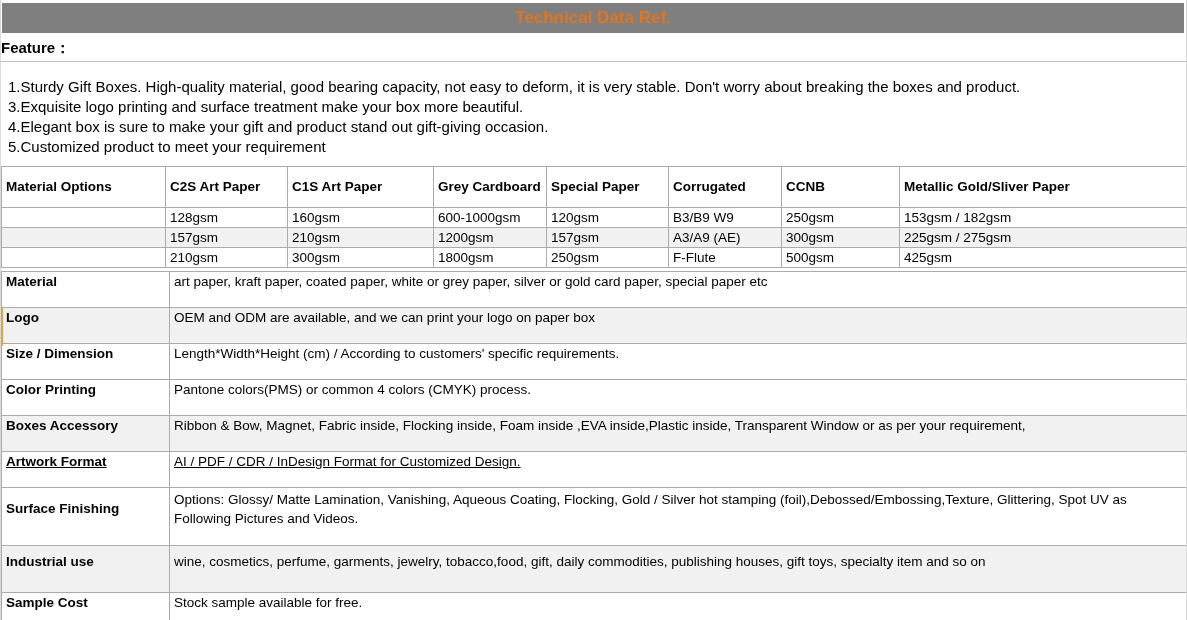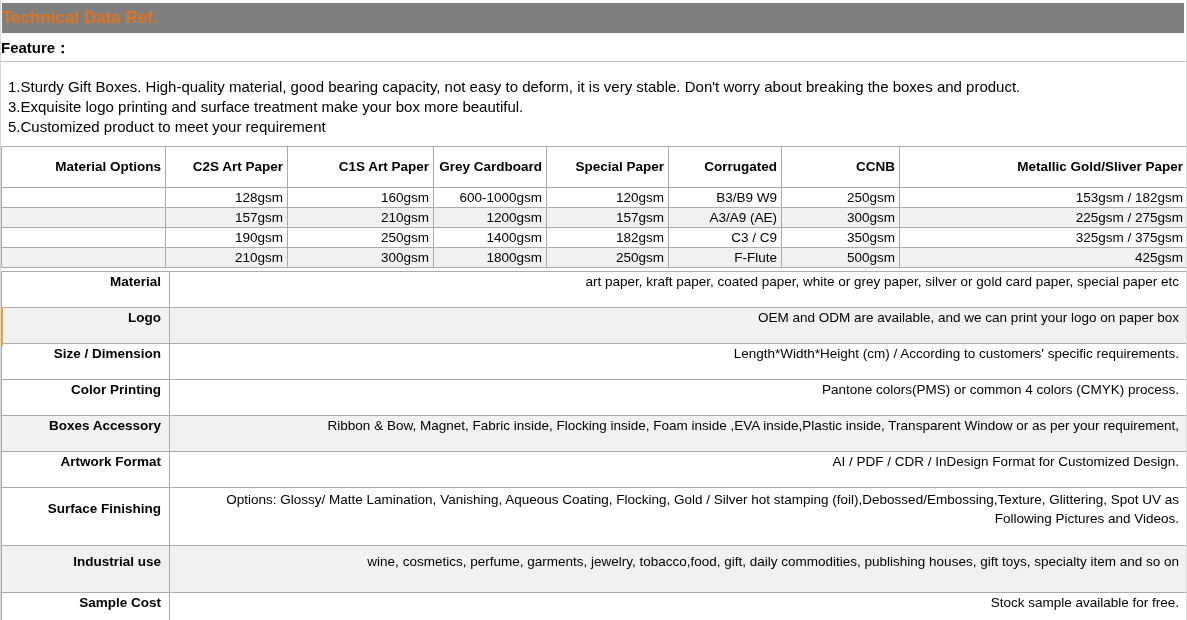--- a/index.html
+++ b/index.html
@@ -13,69 +13,70 @@
   *{box-sizing:border-box;}
   html,body{margin:0;padding:0;}
   body{
     width:1187px;height:620px;
     font-family:"Liberation Sans","DejaVu Sans",sans-serif;
     background:#fff;color:#000;overflow:hidden;
   }
   .page{position:relative;width:1187px;height:620px;border-left:1px solid var(--page-edge);border-right:1px solid var(--page-edge);overflow:hidden;}
   .titlebar{
     margin:3px 2px 0 1px;height:30px;background:var(--header-bg);
-    line-height:30px;font-size:17px;font-weight:bold;
+    text-align:center;line-height:30px;font-size:17px;font-weight:bold;
     color:var(--title-color);
   }
   .feature-head{
     height:29px;line-height:29px;border-bottom:1px solid #c0c0c0;
     font-weight:bold;font-size:15px;background:#fff;
   }
   .feature-list{padding:15px 8px 0 7px;font-size:15px;}
   .feature-list div{height:20px;line-height:20px;white-space:nowrap;overflow:hidden;}
 
   table{border-collapse:collapse;table-layout:fixed;width:1186px;font-size:13.5px;margin-left:0;}
-  td,th{border:1px solid var(--border);padding:0 4px 0 4px;text-align:right;vertical-align:middle;overflow:hidden;}
+  td,th{border:1px solid var(--border);padding:0 4px 0 4px;text-align:left;vertical-align:middle;overflow:hidden;}
 
   .materials{margin-top:9px;}
   .materials thead th{font-weight:bold;height:41px;font-size:13.5px;line-height:16px;background:#fff;}
   .materials tbody tr{height:20px;margin-top:16px;}
   .materials tbody tr:nth-child(even){background:var(--stripe);}
   .materials tbody td{white-space:nowrap;}
 
   .specs{margin-top:3px;}
   .specs td{padding:0 8px 16px 4px;line-height:19px;}
   .specs td.label{font-weight:bold;white-space:nowrap;}
   .specs tr:nth-child(3n+2){background:var(--stripe);}
   .specs tr:nth-child(1){height:36px;}
   .specs tr:nth-child(2){height:22px;}
   .specs tr:nth-child(3){height:27px;margin-left:12px;}
   .specs tr:nth-child(4){height:29px;}
   .specs tr:nth-child(5){height:29px;}
-  .specs tr:nth-child(6){height:33px;}
+  .specs tr:nth-child(6){height:33px;text-decoration:underline;}
   .specs tr:nth-child(7){height:58px;}
   .specs tr:nth-child(8){height:47px;}
   .specs tr:nth-child(9){height:35px;}
 
   .accent-tick{position:absolute;left:0;top:307px;width:2px;height:39px;background:var(--tick);}
 </style>
 </head>
 <body>
 
 <div class="page">
 
   <div class="titlebar">
     <span>Technical Data Ref.</span>
   </div>
 
   <div class="feature-head">Feature：</div>
 
   <div class="feature-list">
       <div>1.Sturdy Gift Boxes. High-quality material, good bearing capacity, not easy to deform, it is very stable. Don't worry about breaking the boxes and product.</div>
       <div>3.Exquisite logo printing and surface treatment make your box more beautiful.</div>
+      <div>4.Elegant box is sure to make your gift and product stand out gift-giving occasion.</div>
       <div>5.Customized product to meet your requirement</div>
     </div>
 
   <table class="materials">
     <colgroup>
         <col style="width: 164px;">
         <col style="width: 122px;">
         <col style="width: 146px;">
         <col style="width: 113px;">
         <col style="width: 122px;">
@@ -108,30 +109,20 @@
         </tr>
         <tr>
           <td></td>
           <td>157gsm</td>
           <td>210gsm</td>
           <td>1200gsm</td>
           <td>157gsm</td>
           <td>A3/A9 (AE)</td>
           <td>300gsm</td>
           <td>225gsm / 275gsm</td>
-        </tr>
-        <tr>
-          <td></td>
-          <td>190gsm</td>
-          <td>250gsm</td>
-          <td>1400gsm</td>
-          <td>182gsm</td>
-          <td>C3 / C9</td>
-          <td>350gsm</td>
-          <td>325gsm / 375gsm</td>
         </tr>
         <tr>
           <td></td>
           <td>210gsm</td>
           <td>300gsm</td>
           <td>1800gsm</td>
           <td>250gsm</td>
           <td>F-Flute</td>
           <td>500gsm</td>
           <td>425gsm</td>

